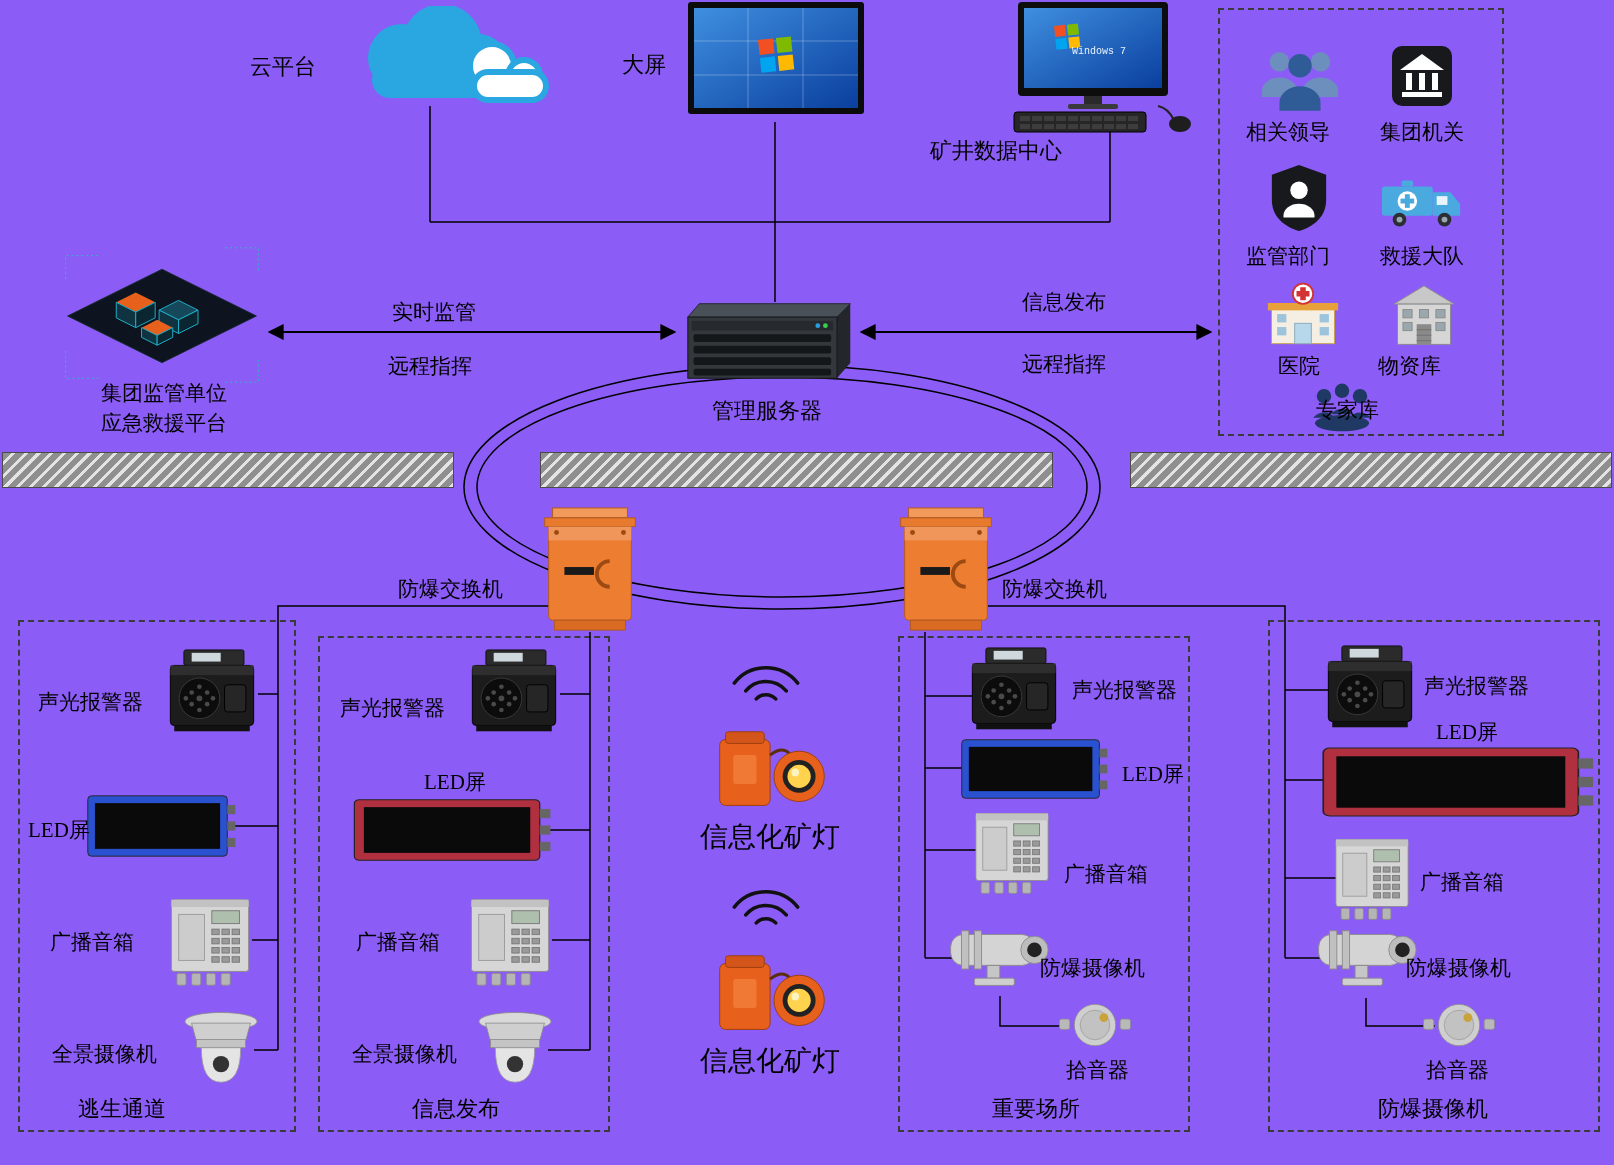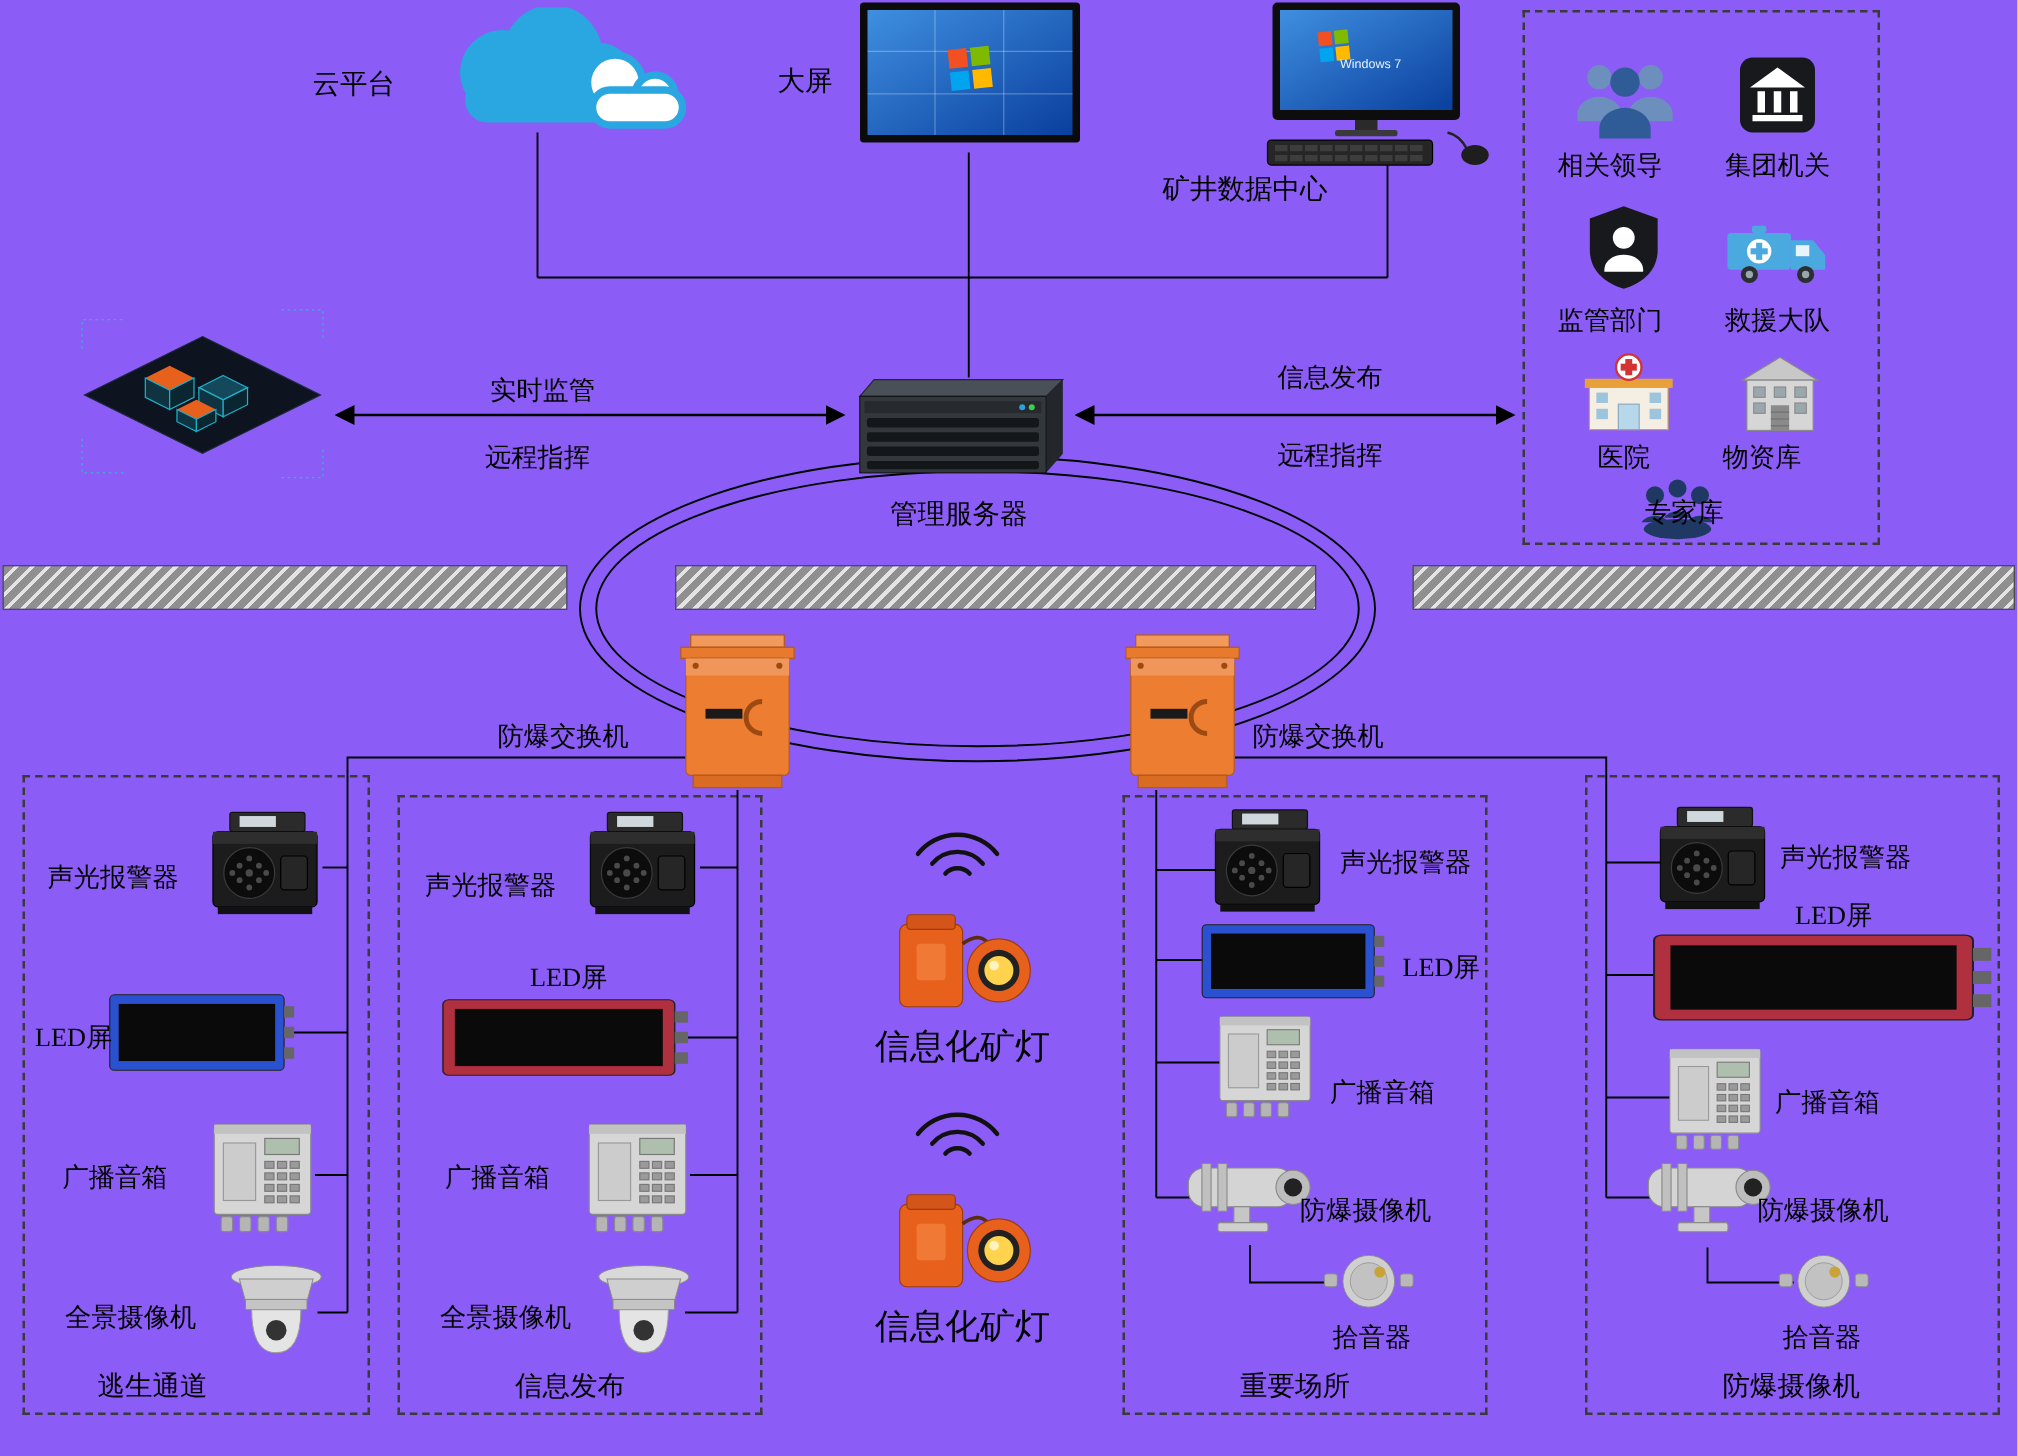--- a/index.html
+++ b/index.html
@@ -8,21 +8,21 @@
 #stage{position:relative;width:1614px;height:1165px;background:#8b5cf6;overflow:hidden}
 .lbl{position:absolute;white-space:nowrap;font-size:21px;z-index:3}.f22{font-size:22px}.f24{font-size:28px}
 .dashed{position:absolute;border:2px dashed #3a3a3a;z-index:0}
 .bar{position:absolute;top:452px;height:36px;border:1px solid #4a4a4a;
      background:repeating-linear-gradient(135deg,#8f8f8f 0 6px,#e3e3e3 6px 9px);z-index:0}
 .dev{position:absolute;z-index:2}
 .icon{position:absolute;z-index:2}
 .led-blue{color:#2a52d0}
 .led-red{color:#b03040}
 #lines{position:absolute;left:0;top:0;z-index:1}
-.screen-text{position:absolute;color:#e8f2ff;font-size:10px;z-index:3;font-family:Liberation Sans, sans-serif}
+.screen-text{position:absolute;color:#e8f2ff;font-size:10px;z-index:3;font-family:Liberation Mono, monospace}
 .center2{position:absolute;width:212px;text-align:center;font-size:21px;line-height:1.45;z-index:3}
 </style>
 </head>
 <body>
 
 <div id="stage">
 
 <svg width="0" height="0" style="position:absolute" aria-hidden="true">
 <defs>
 <linearGradient id="gscr" x1="0" y1="0" x2="1" y2="1">
@@ -367,20 +367,24 @@
   <polygon points="78,52 98,62 78,72 58,62" fill="#e8611c"></polygon>
   <polygon points="58,62 78,72 78,88 58,78" fill="#0f3340" stroke="#1fb0c9" stroke-width="1"></polygon>
   <polygon points="98,62 78,72 78,88 98,78" fill="#0a2630" stroke="#1fb0c9" stroke-width="1"></polygon>
   <polygon points="122,60 142,70 122,80 102,70" fill="#15485a" stroke="#1fb0c9"></polygon>
   <polygon points="102,70 122,80 122,94 102,84" fill="#0f3340" stroke="#1fb0c9"></polygon>
   <polygon points="142,70 122,80 122,94 142,84" fill="#0a2630" stroke="#1fb0c9"></polygon>
   <polygon points="100,80 116,88 100,96 84,88" fill="#e8611c"></polygon>
   <polygon points="84,88 100,96 100,106 84,98" fill="#0f3340" stroke="#1fb0c9"></polygon>
   <polygon points="116,88 100,96 100,106 116,98" fill="#0a2630" stroke="#1fb0c9"></polygon>
 </svg>
+<div class="center2" style="left:58px;top:378px">
+  <div>集团监管单位</div>
+  <div>应急救援平台</div>
+</div>
 
 <svg class="dev" style="left:682px;top:298px;width:176px;height:86px" viewBox="0 0 180 90">
   <path d="M16 6 H174 L160 20 H4 Z" fill="#4a5057" stroke="#23262a"></path>
   <path d="M174 6 L160 20 V84 L174 68 Z" fill="#23262a"></path>
   <rect x="4" y="20" width="156" height="64" fill="#33383d" stroke="#15171a"></rect>
   <rect x="8" y="24" width="148" height="10" fill="#262a2e"></rect>
   <circle cx="148" cy="29" r="2.5" fill="#37d24a"></circle>
   <circle cx="140" cy="29" r="2.5" fill="#2aa0e0"></circle>
   <g fill="#14171a">
     <rect x="10" y="38" width="144" height="8" rx="2"></rect>

